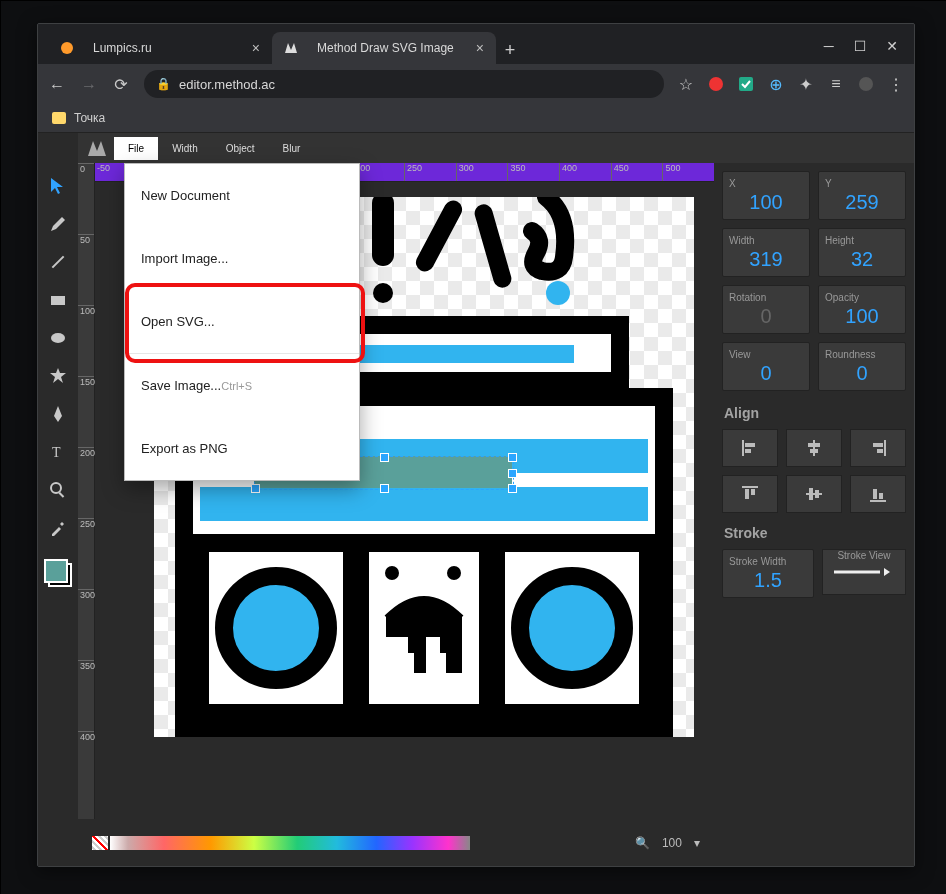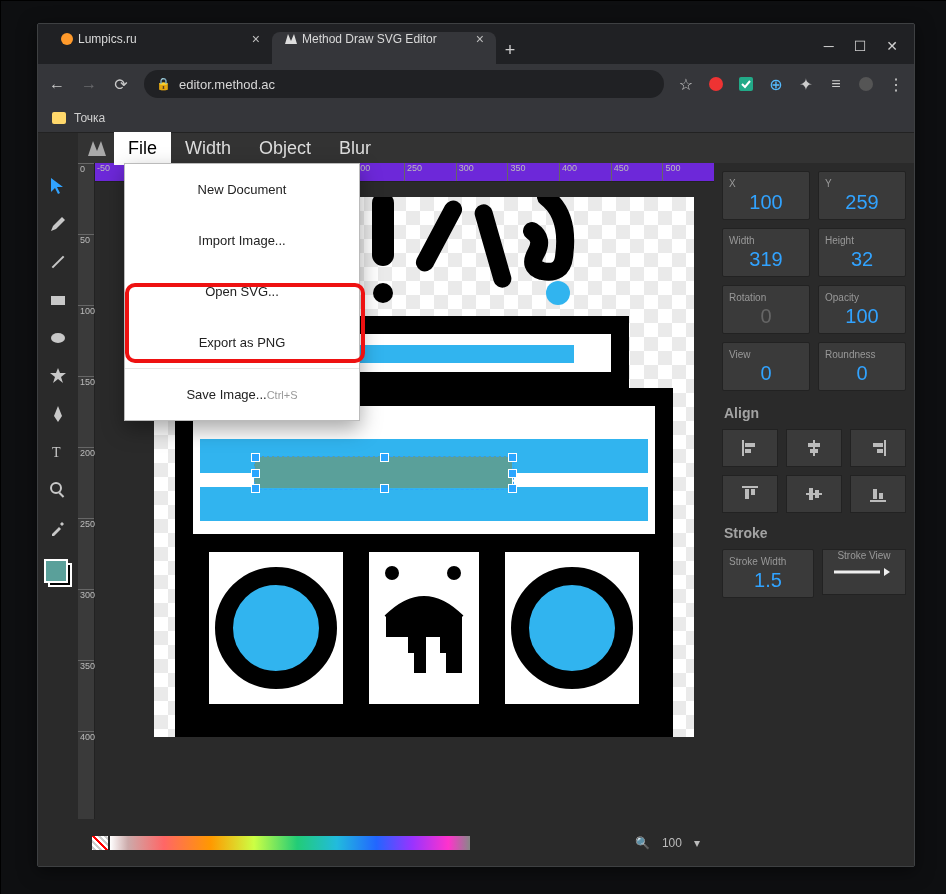--- a/index.html
+++ b/index.html
@@ -16,21 +16,21 @@
     --panel-label:#999;
     --accent-blue:#31a3ff;
   }
   html,body{margin:0;padding:0;background:#171b1d;font-family:"Segoe UI",Arial,sans-serif;}
   .screenshot{position:relative;width:946px;height:894px;margin:0 auto;background:#0e0f11;border:1px solid #000;}
   .browser{position:absolute;left:36px;top:22px;width:876px;height:842px;background:var(--tab-bg);border:1px solid #3e4042;border-radius:2px;overflow:hidden;box-shadow:0 4px 18px rgba(0,0,0,.5);}
 
   
   .titlebar{height:40px;background:var(--win-top);display:flex;align-items:flex-end;}
   .tabs{display:flex;align-items:flex-end;flex:1;padding-left:10px;}
-  .tab{display:flex;gap:4px;height:32px;padding:0 12px;color:#d9d9d9;font-size:12px;border-top-left-radius:8px;border-top-right-radius:8px;position:relative;width:200px;}
+  .tab{display:flex;align-items:center;gap:19px;height:32px;padding:0 12px;color:#d9d9d9;font-size:12px;border-top-left-radius:8px;border-top-right-radius:8px;position:relative;width:200px;}
   .tab.active{background:var(--tab-active);}
   .tab .fav{width:14px;height:14px;display:inline-flex;align-items:center;justify-content:center;}
   .tab .close{margin-left:auto;color:#bfbfbf;font-size:14px;line-height:1;}
   .newtab{width:28px;height:28px;display:flex;align-items:center;justify-content:center;color:#cfcfcf;font-size:18px;}
   .wincontrols{display:flex;gap:20px;padding:0 16px 10px 16px;color:#cfcfcf;align-items:flex-start;margin-top:10px;}
   .wincontrols span{font-size:14px;}
 
   
   .navrow{height:40px;background:var(--tab-active);display:flex;align-items:center;padding:0 10px;gap:14px;}
   .nav-icon{color:#c9c9c9;font-size:16px;display:inline-flex;align-items:center;justify-content:center;width:18px;}
@@ -40,28 +40,28 @@
   .ext-icons span{width:16px;height:16px;display:inline-flex;align-items:center;justify-content:center;}
 
   
   .bmbar{height:28px;background:var(--tab-active);display:flex;align-items:center;padding:0 14px;gap:8px;color:#cfcfcf;font-size:12px;border-bottom:1px solid #222;}
   .bmfolder{width:14px;height:12px;background:#ffd86b;border-radius:2px;}
 
   
   .editor{position:relative;height:calc(100% - 108px);background:var(--editor-bg);}
 
   
-  .menubar{position:absolute;top:0;left:40px;right:0;height:30px;background:var(--panel-dark);display:flex;align-items:center;padding:0 0 0 8px;gap:0;color:#ddd;font-size:18px;z-index:3;}
+  .menubar{position:absolute;top:0;left:40px;right:0;height:30px;background:var(--panel-dark);display:flex;align-items:center;padding:0 0 0 8px;gap:0;color:#ddd;font-size:10px;z-index:3;}
   .logo{width:22px;height:22px;margin-right:6px;display:inline-flex;align-items:center;justify-content:center;}
   .menuitem{padding:6px 14px;cursor:default;}
   .menuitem.open{background:#fff;color:#000;}
 
   
   .dropdown{position:absolute;top:30px;left:86px;width:234px;background:#fff;color:#222;border:1px solid #bbb;box-shadow:0 8px 20px rgba(0,0,0,.35);z-index:10;font-size:13px;}
-  .dd-item{display:flex;align-items:center;justify-content:center;padding:18px 16px;}
+  .dd-item{display:flex;align-items:center;justify-content:flex-start;padding:24px 16px;}
   .dd-item.sep{border-top:1px solid #e6e6e6;}
   .dd-item .sc{color:#999;font-size:11px;}
   .dd-highlight{position:absolute;left:87px;top:150px;width:232px;height:72px;border:4px solid #e11;border-radius:10px;z-index:11;pointer-events:none;}
 
   
   .toolstrip{position:absolute;left:0;top:0;bottom:0;width:40px;background:var(--editor-bg);display:flex;flex-direction:column;align-items:center;padding-top:38px;gap:8px;z-index:2;}
   .tool{width:30px;height:30px;display:flex;align-items:center;justify-content:center;color:#c8c8c8;}
   .tool svg{width:18px;height:18px;fill:#c8c8c8;}
   .tool.sel svg{fill:var(--accent-blue);}
   .fillswatch{position:relative;width:28px;height:28px;margin-top:8px;}
@@ -125,21 +125,21 @@
           </span>
           <span>Lumpics.ru</span>
           <span class="close">×</span>
         </div>
         <div class="tab active">
           <span class="fav">
             <svg viewBox="0 0 14 14">
                 <polygon points="1,12 4,2 7,9 10,2 13,12" fill="#ddd"></polygon>
               </svg>
           </span>
-          <span>Method Draw SVG Editor</span>
+          <span>Method Draw SVG Image</span>
           <span class="close">×</span>
         </div>
         <span class="newtab">+</span>
       </div>
       <div class="wincontrols">
         <span>─</span>
         <span>☐</span>
         <span>✕</span>
       </div>
     </div>
@@ -199,26 +199,26 @@
       <div class="dropdown">
         <div class="dd-item">
             <span>New Document</span>
           </div>
         <div class="dd-item">
             <span>Import Image...</span>
           </div>
         <div class="dd-item">
             <span>Open SVG...</span>
           </div>
-        <div class="dd-item">
-            <span>Export as PNG</span>
-          </div>
         <div class="dd-item sep">
             <span>Save Image...</span>
             <span class="sc">Ctrl+S</span>
+          </div>
+        <div class="dd-item">
+            <span>Export as PNG</span>
           </div>
       </div>
       <div class="dd-highlight"></div>
 
       <div class="toolstrip">
         <div class="tool sel">
             <svg viewBox="0 0 18 18">
               <path d="M2 1l0 14 4-4 3 6 2-1-3-6 6 0z"></path>
             </svg>
           </div>

